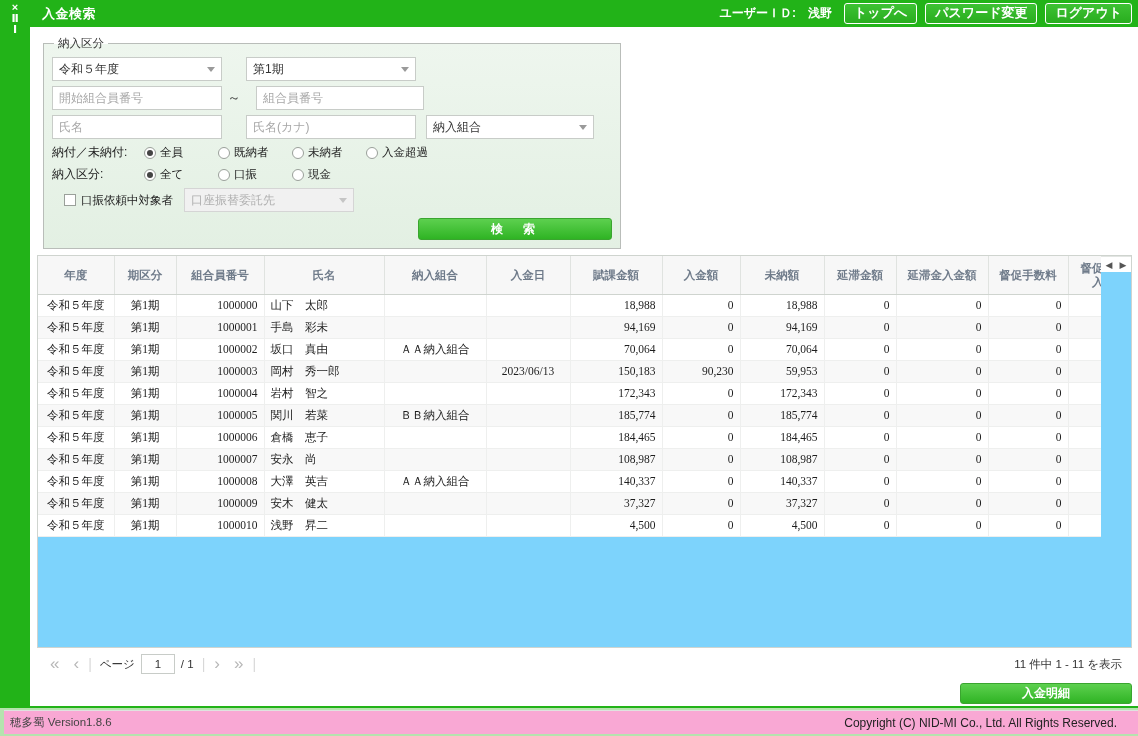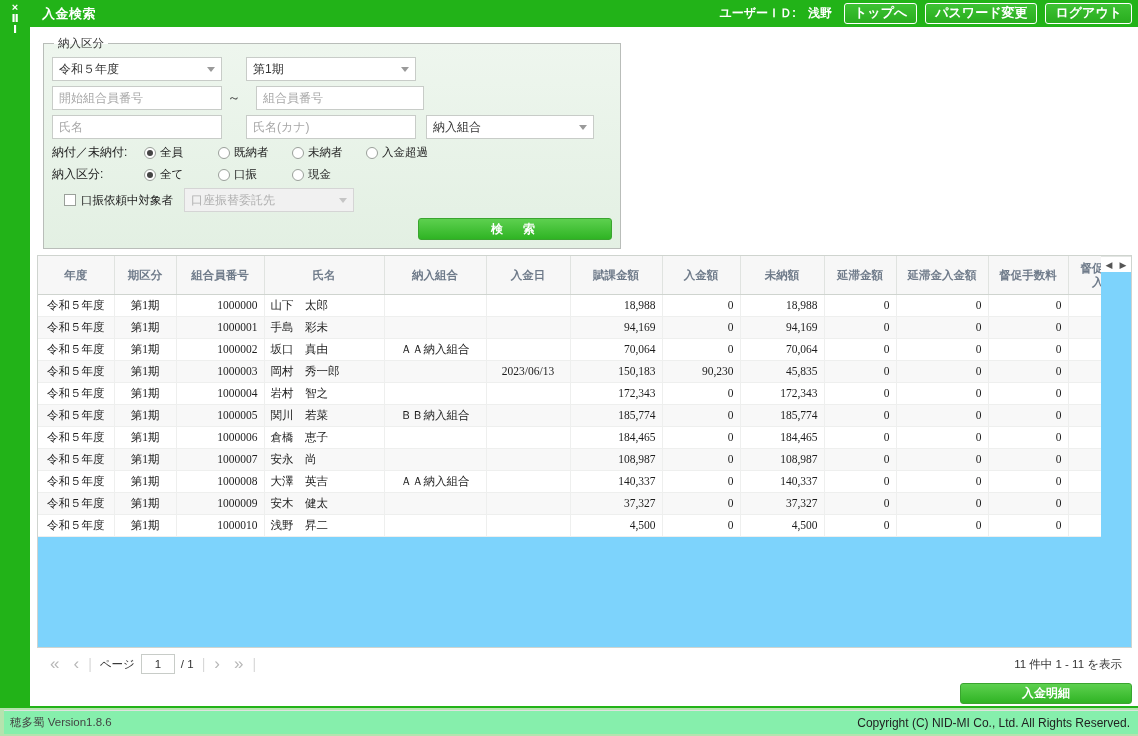--- a/index.html
+++ b/index.html
@@ -311,24 +311,24 @@
     position: absolute;
     left: 0; bottom: 0;
     width: 1138px; height: 28px;
     background: #b5e3ae;
     padding-left: 4px;
     display: flex; align-items: center;
   }
   .footer-inner {
     flex: 1 1 auto;
     height: 24px;
-    background: #86efac;
+    background: #f9a8d4;
     border-top: 1px solid #dfe3df;
     display: flex; align-items: center;
-    padding: 0 8px 0 6px;
+    padding: 0 21px 0 6px;
     justify-content: space-between;
   }
   .foot-left { font-size: 11.5px; color: #444; }
   .foot-right { margin-left: auto; font-size: 12px; color: #222; }
 </style>
 </head>
 <body>
 
 <div id="app">
 
@@ -521,21 +521,21 @@
               </tr>
               <tr>
                 <td class="c-ctr">令和５年度</td>
                 <td class="c-ctr">第1期</td>
                 <td class="c-num">1000003</td>
                 <td class="c-left">岡村　秀一郎</td>
                 <td class="c-ctr"></td>
                 <td class="c-ctr">2023/06/13</td>
                 <td class="c-num">150,183</td>
                 <td class="c-num">90,230</td>
-                <td class="c-num">45,835</td>
+                <td class="c-num">59,953</td>
                 <td class="c-num">0</td>
                 <td class="c-num">0</td>
                 <td class="c-num">0</td>
                 <td class="c-num">0</td>
               </tr>
               <tr>
                 <td class="c-ctr">令和５年度</td>
                 <td class="c-ctr">第1期</td>
                 <td class="c-num">1000004</td>
                 <td class="c-left">岩村　智之</td>

